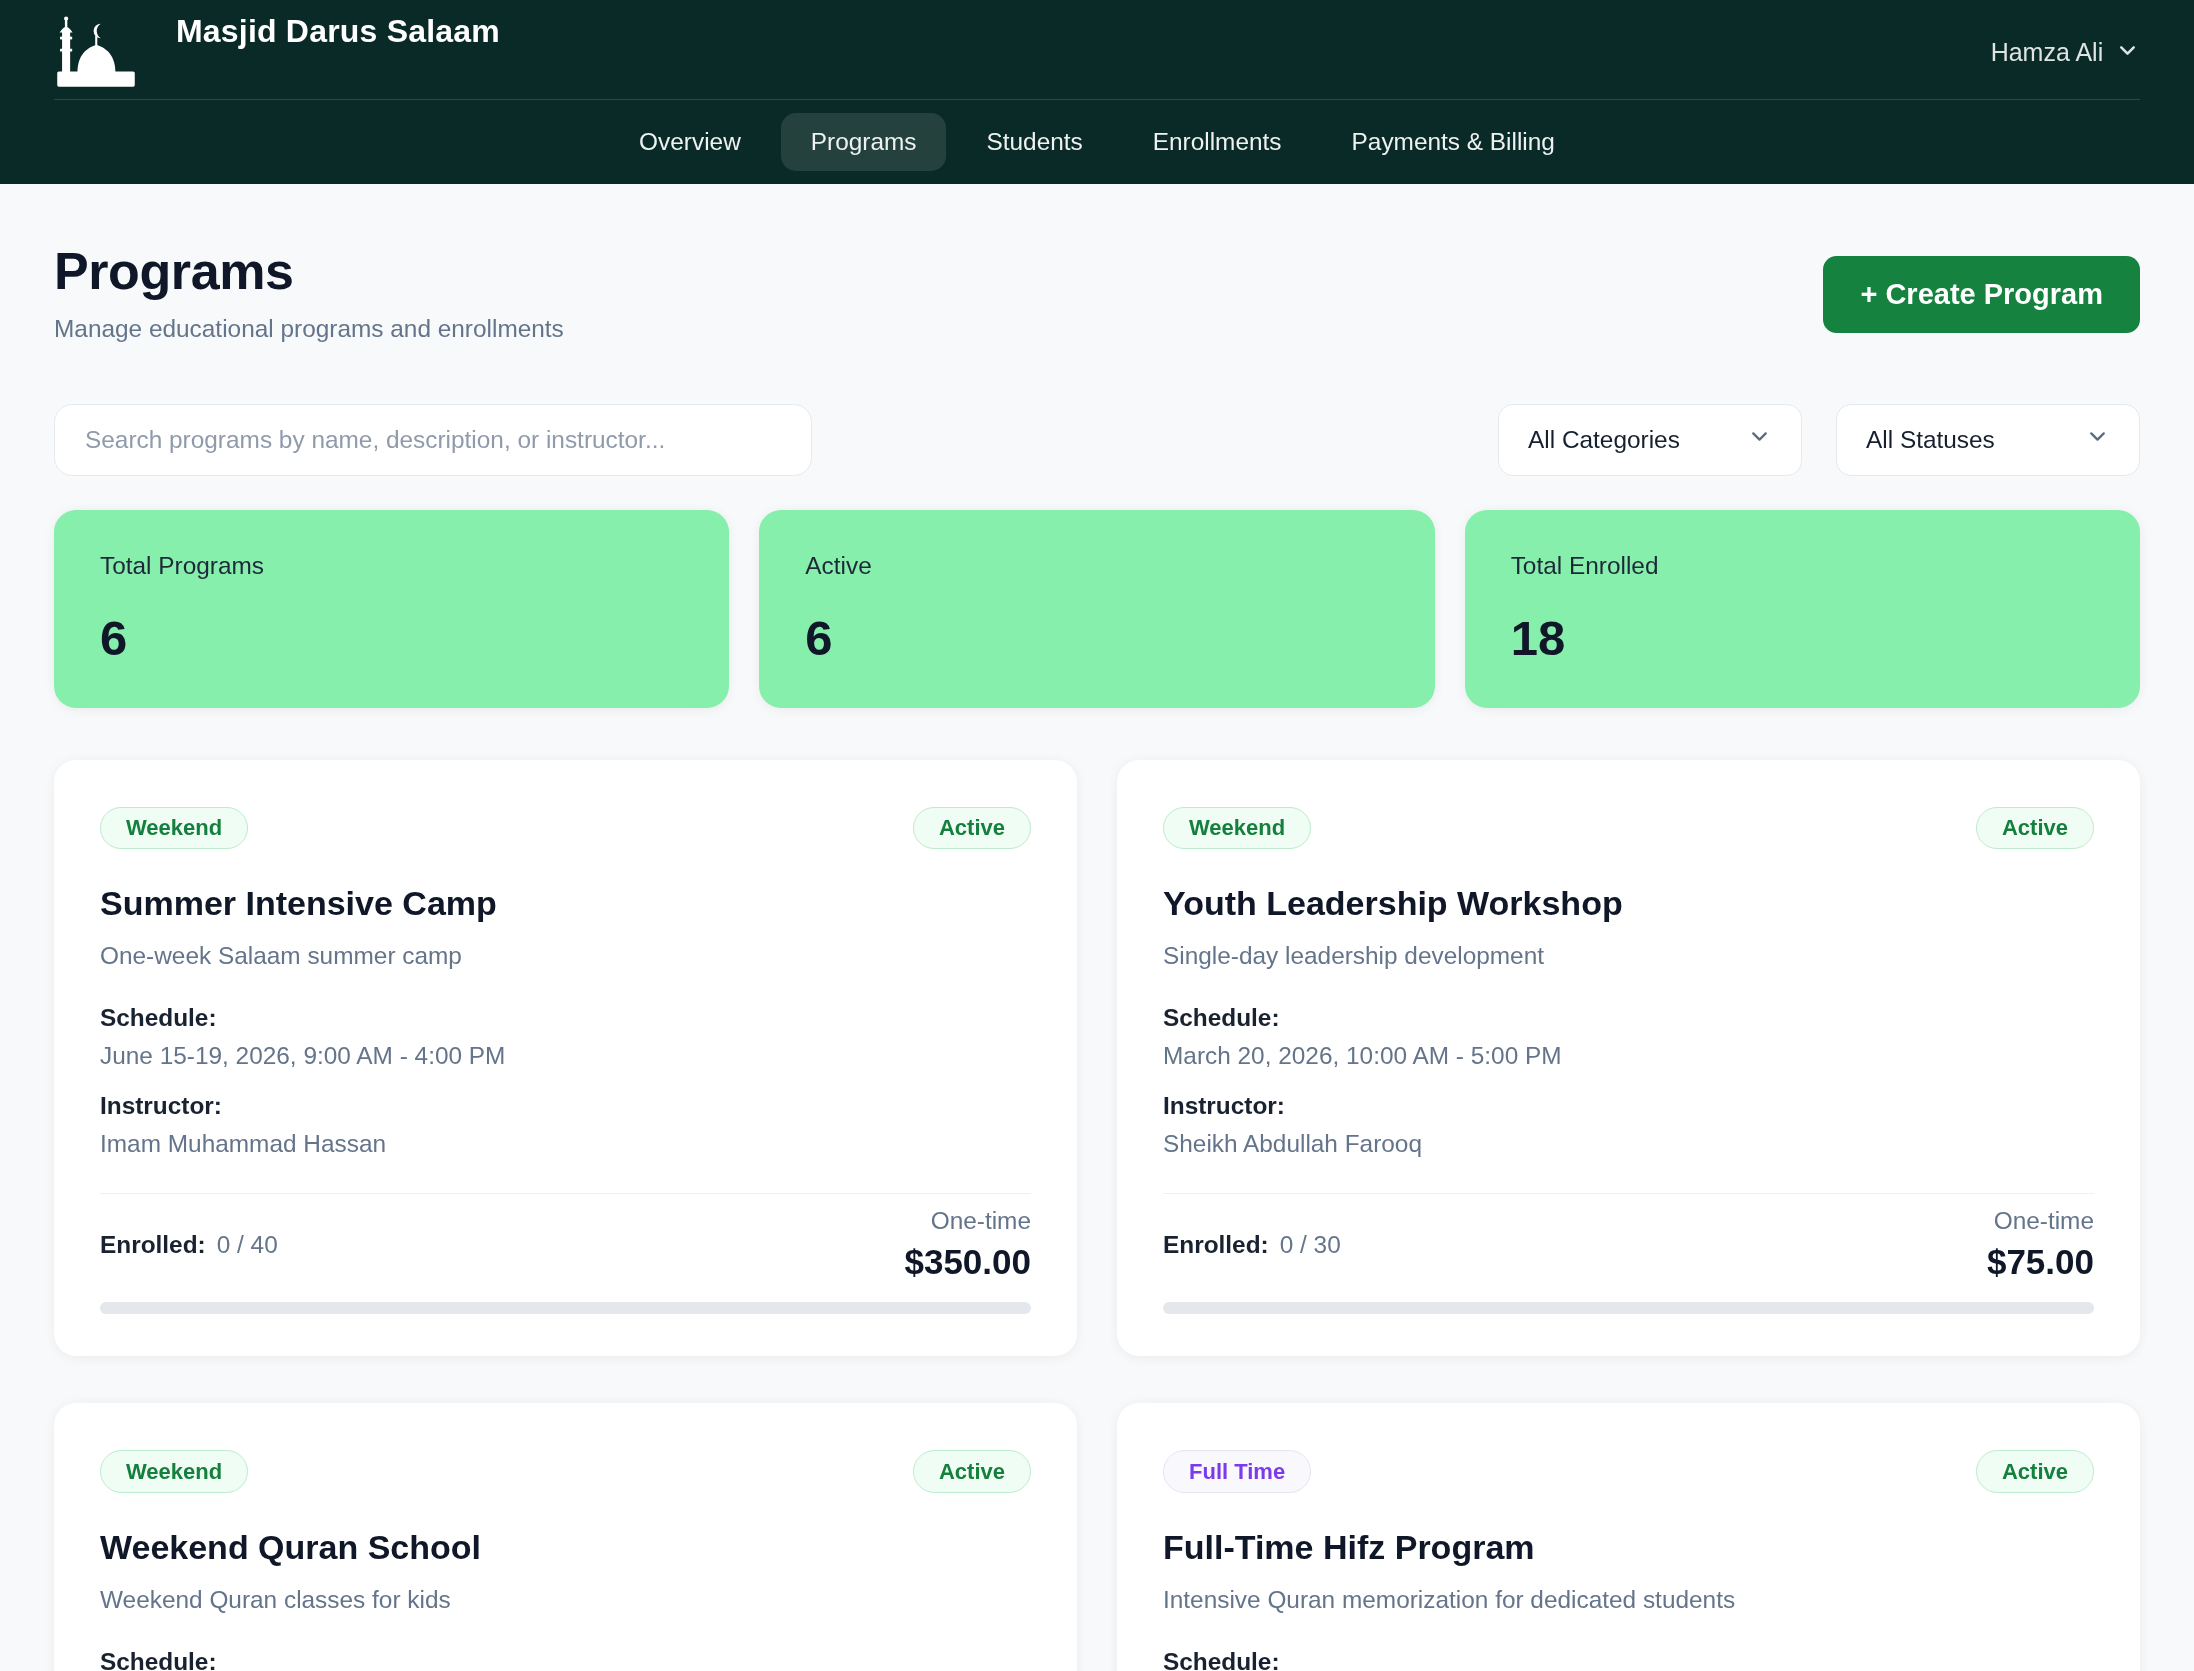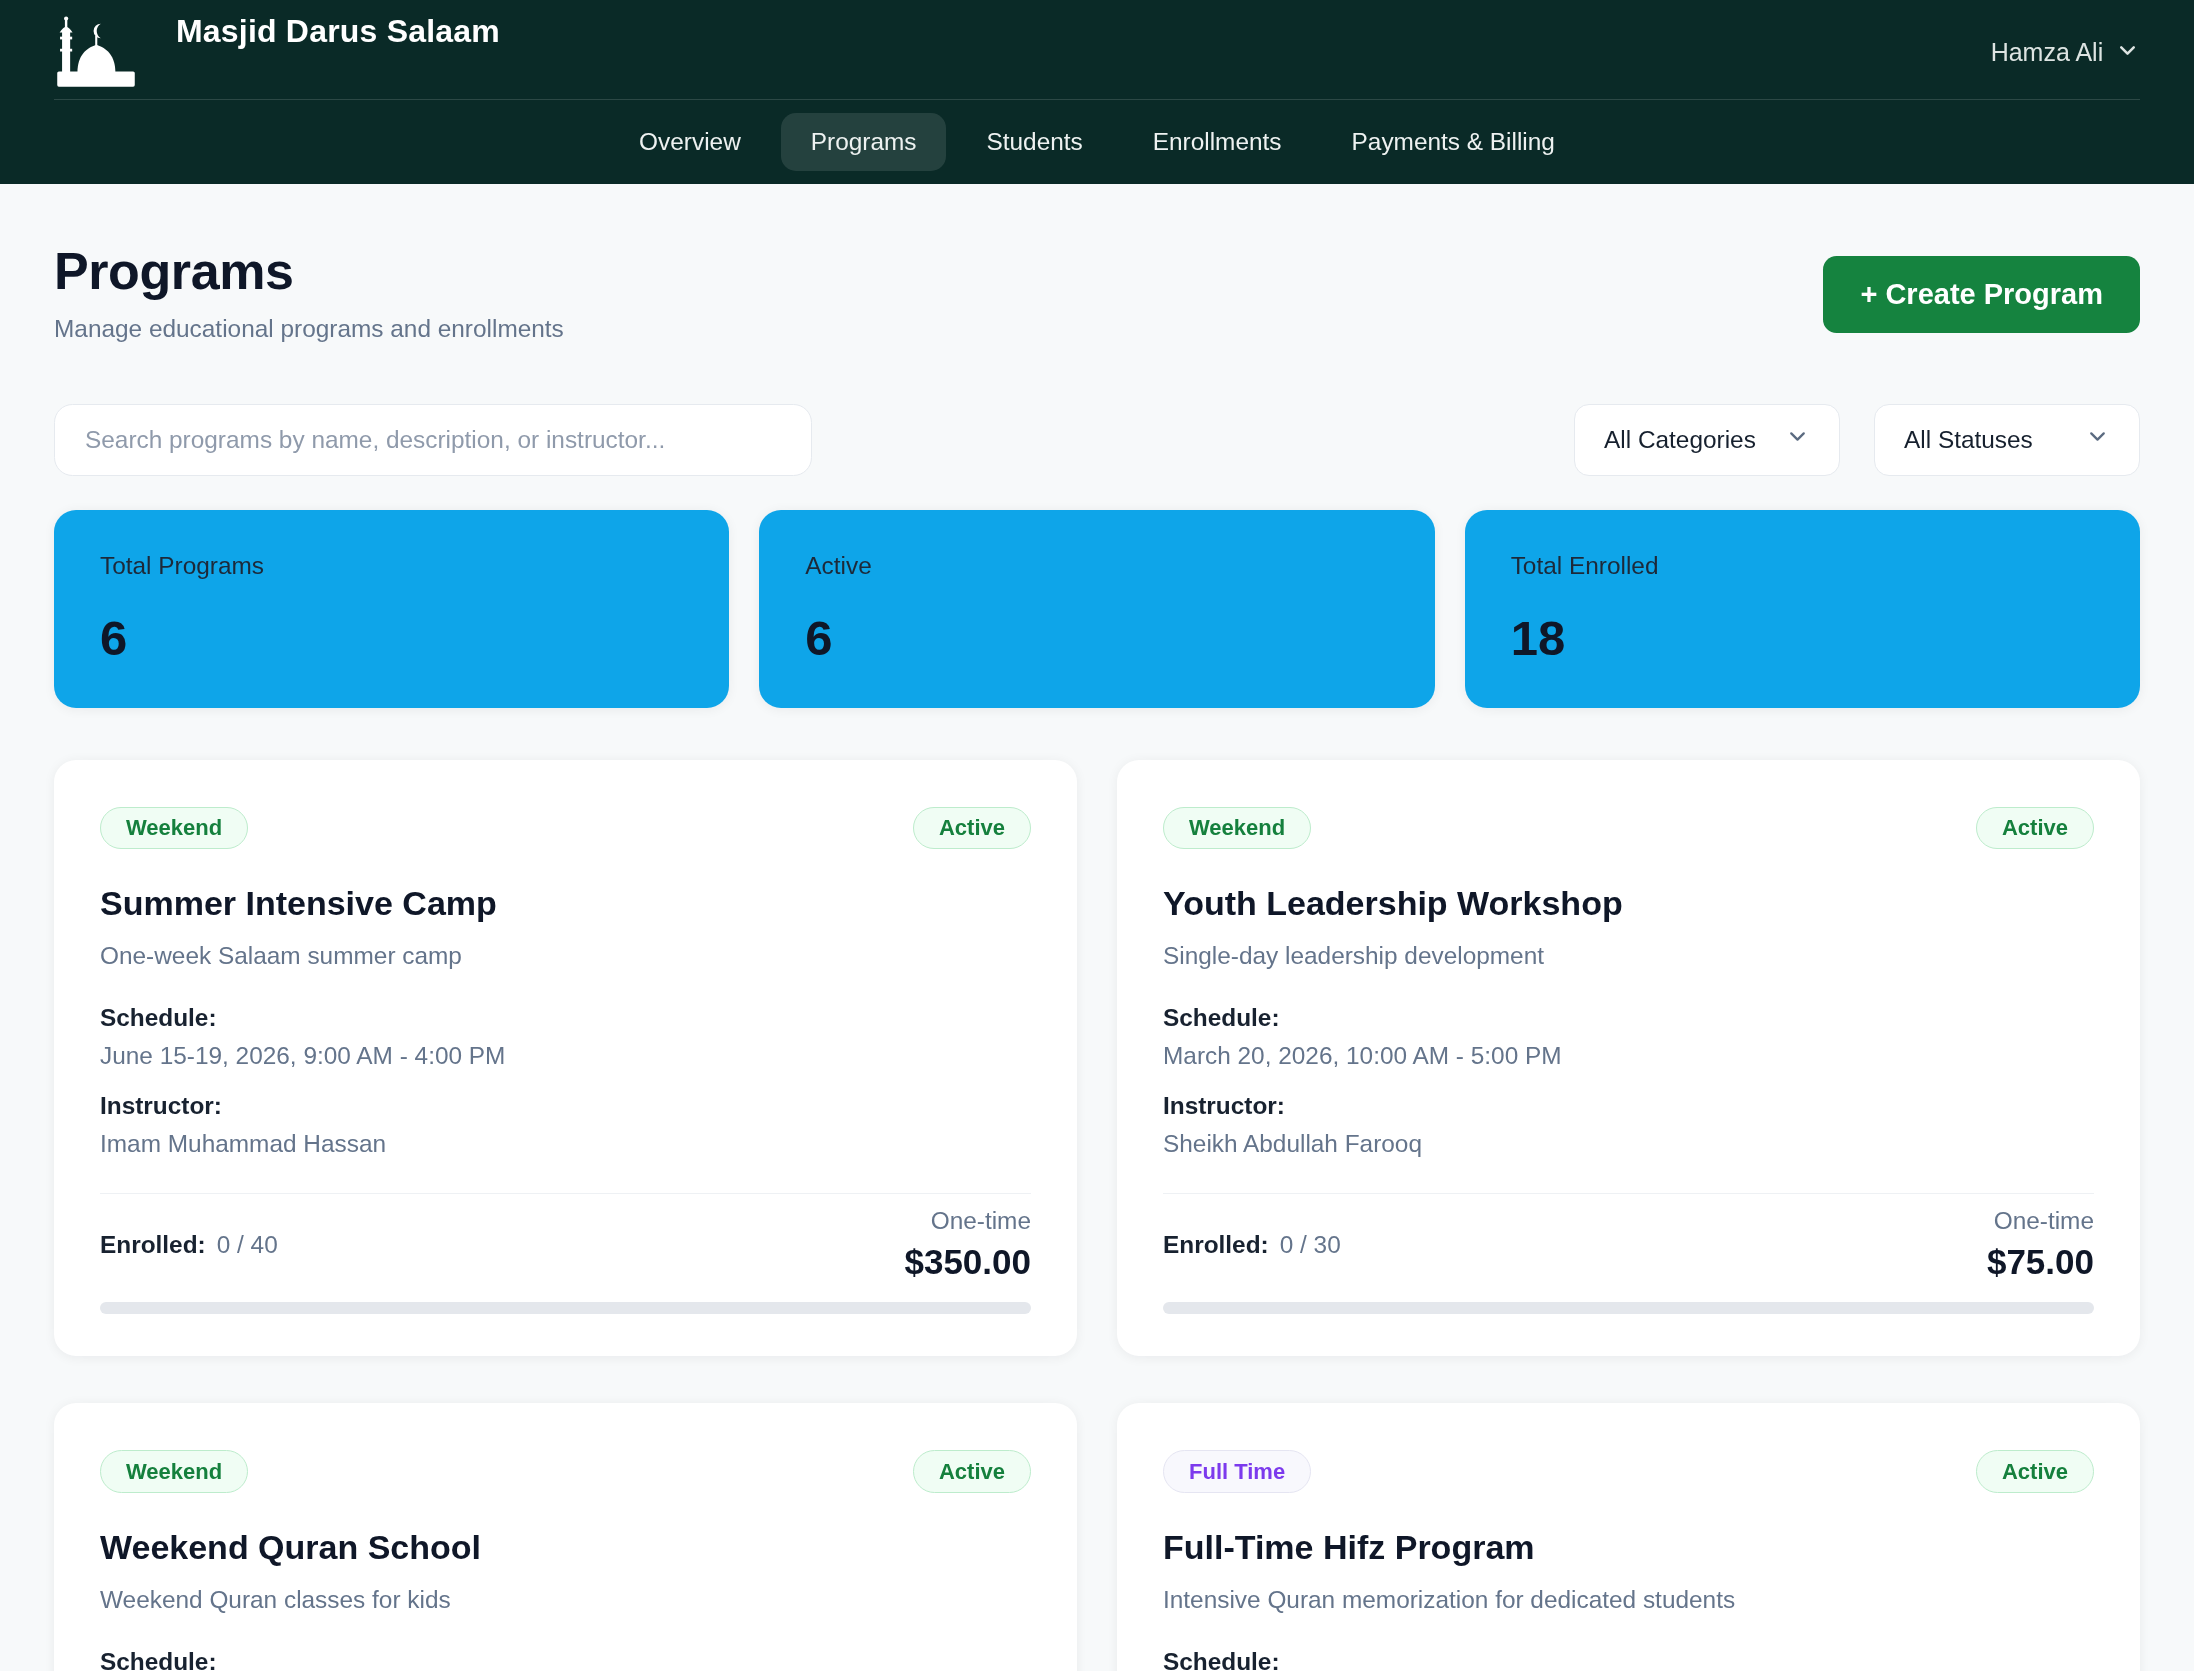--- a/index.html
+++ b/index.html
@@ -23,25 +23,25 @@
   main { padding:0 54px; }
   .page-head { margin-top:57px; display:flex; justify-content:space-between; align-items:flex-start; }
   h1 { font-size:52px; font-weight:800; letter-spacing:-0.4px; color:#0f1728; }
   .subtitle { font-size:24.4px; color:#64748b; margin-top:13.5px; }
   .create-btn { background:#15833f; color:#fff; border:none; font-family:inherit; font-size:29px; font-weight:600; padding:22px 37px; border-radius:13.5px; cursor:pointer; margin-top:15px; }
 
   .filters { margin-top:61px; display:flex; align-items:center; }
   .search { width:758px; height:72px; border:1.7px solid #e6eaef; border-radius:18.5px; background:#fff; padding:0 30px; font-family:inherit; font-size:24.4px; color:#101828; outline:none; }
   .search::placeholder { color:#8f9aab; }
   .selects { margin-left:auto; display:flex; gap:34px; }
-  .select { width:266px; height:72px; background:#fff; border:1.7px solid #e6eaef; border-radius:15px; display:flex; align-items:center; justify-content:space-between; padding:0 29px; font-size:24.4px; color:#16202e; cursor:pointer; }
+  .select { width:304px; height:72px; background:#fff; border:1.7px solid #e6eaef; border-radius:15px; display:flex; align-items:center; justify-content:space-between; padding:0 29px; font-size:24.4px; color:#16202e; cursor:pointer; }
   .select svg { width:25px; height:25px; color:#5b6b80; }
 
   .stats { margin-top:34px; display:grid; grid-template-columns:repeat(3,1fr); gap:30px; }
-  .stat-card { background:#0ea5e9; border-radius:22px; padding:42px 46px; box-shadow:0 1.7px 11.8px rgba(16,24,40,.06); }
+  .stat-card { background:#86efac; border-radius:22px; padding:42px 46px; box-shadow:0 1.7px 11.8px rgba(16,24,40,.06); }
   .stat-label { font-size:24.4px; color:#1d2939; font-weight:500; }
   .stat-value { font-size:49px; font-weight:800; color:#0f1728; margin-top:30px; }
 
   .programs-grid { margin-top:52px; display:grid; grid-template-columns:repeat(2,1fr); column-gap:40px; row-gap:47px; padding-bottom:67px; }
   .pcard { background:#fff; border-radius:22px; padding:47px 46px 42px; box-shadow:0 1.7px 11.8px rgba(16,24,40,.06); }
   .badge-row { display:flex; justify-content:space-between; align-items:center; }
   .badge { font-size:22px; font-weight:600; padding:9.3px 25px; border-radius:842px; border:1.7px solid transparent; line-height:1; }
   .badge.green { color:#15803d; background:#f0fdf4; border-color:#bdeccc; }
   .badge.purple { color:#7c3aed; background:#f8f8fd; border-color:#e5e5f2; }
   .ptitle { font-size:34px; font-weight:700; color:#0f1728; margin-top:35px; }

